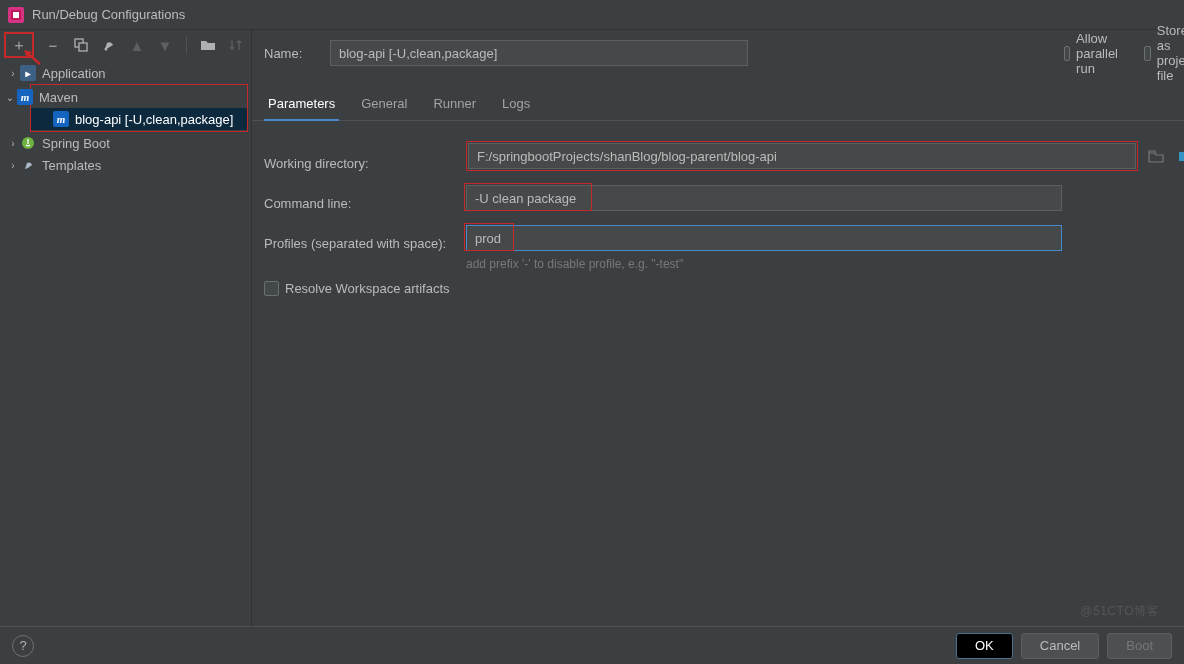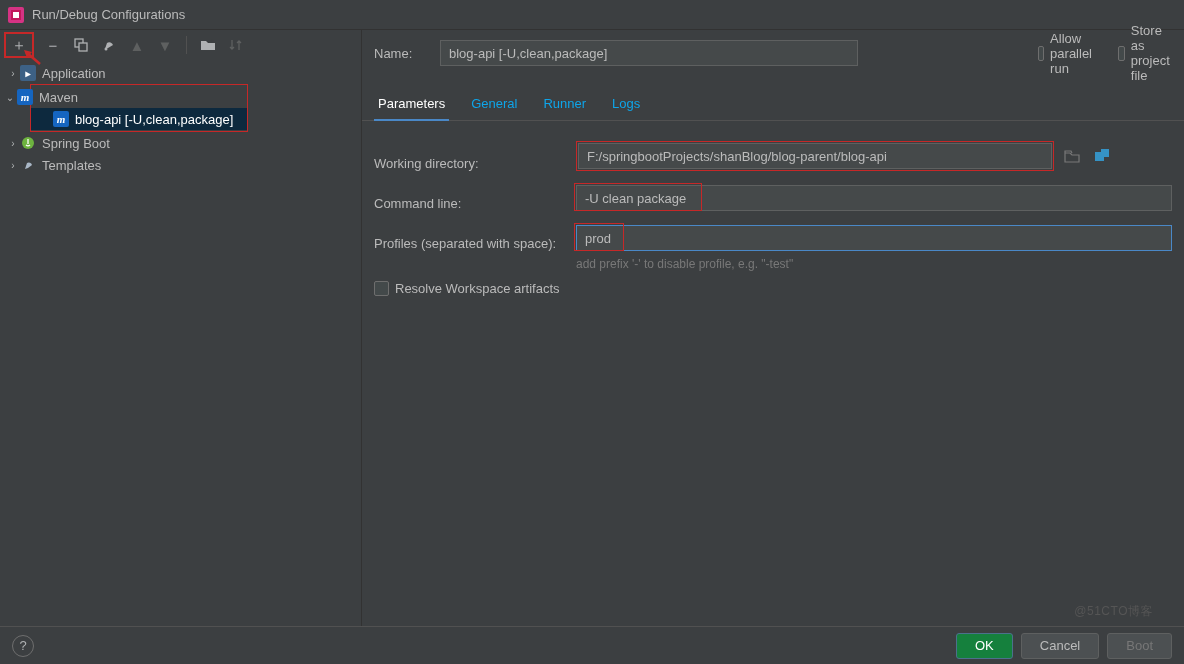--- a/index.html
+++ b/index.html
@@ -82,27 +82,27 @@
       color: #bbbbbb; padding: 4px 8px; height: 26px;
       font-family: inherit; font-size: 13px;
     }
     .name-input { width: 418px; }
     .chk-row { display: inline-flex; align-items: center; gap: 6px; cursor: pointer; }
     .chk { width: 15px; height: 15px; border: 1px solid #6e6e6e; background: #43494a; border-radius: 2px; }
     .tabs {
       display: flex; border-bottom: 1px solid #515151;
       padding: 0 12px; gap: 18px; margin-top: 14px;
     }
-    .tab { padding: 6px 4px 8px; cursor: pointer; color: #0ea5e9; }
+    .tab { padding: 6px 4px 8px; cursor: pointer; color: #a3a3a3; }
     .tab.active { color: #ffffff; border-bottom: 2px solid #4a88c7; margin-bottom: -1px; }
     .form-area { padding: 20px 12px 0 12px; }
     .form-row { display: flex; align-items: flex-end; margin-bottom: 14px; gap: 8px; }
     .form-label { width: 194px; }
     .form-input-wrap { flex: 1; display: flex; align-items: center; gap: 6px; }
-    .wd-input { width: 474px; }
+    .wd-input { width: 668px; }
     .cl-input { width: 596px; }
     .prof-input { width: 596px; border: 1px solid #4a88c7; }
     .icon-btn { width: 24px; height: 24px; display: flex; align-items: center; justify-content: center; cursor: pointer; color: #afb1b3; }
     .highlight-wd { border: 1.5px solid #c62828; padding: 1px; }
     .highlight-cl { border: 1.5px solid #c62828; padding: 1px; display: inline-block; }
     .highlight-prof { border: 1.5px solid #c62828; padding: 1px; display: inline-block; }
     .hint { color: #787878; font-size: 12px; margin-left: 202px; margin-top: -8px; margin-bottom: 10px; }
     .bottom-bar {
       position: absolute; bottom: 0; left: 0; right: 0;
       height: 38px; display: flex; align-items: center;
@@ -114,24 +114,24 @@
       border: 1px solid #6e6e6e; display: flex;
       align-items: center; justify-content: center;
       cursor: pointer; color: #afb1b3;
     }
     .btn-row { display: flex; gap: 8px; }
     .btn {
       height: 26px; padding: 0 18px; border: 1px solid #5e6060;
       background: #4c5052; color: #bbbbbb; cursor: pointer;
       display: flex; align-items: center; border-radius: 3px;
     }
-    .btn.primary { background: #15803d; border-color: #4c708c; color: #fff; }
+    .btn.primary { background: #000000; border-color: #4c708c; color: #fff; }
     .btn.disabled { color: #777; }
     .watermark {
-      position: absolute; right: 31px; bottom: 44px;
+      position: absolute; right: 25px; bottom: 44px;
       color: #555; font-size: 12px; letter-spacing: 0.5px;
     }
     svg { display: block; }
   </style>
 </head>
 <body>
 
 <div class="titlebar">
   <span class="app-icon">
     <svg width="10" height="10" viewBox="0 0 10 10">

